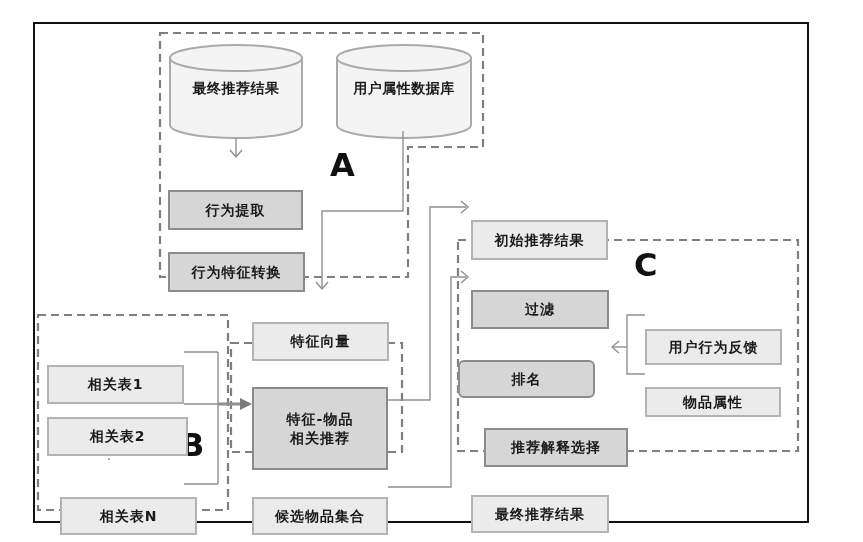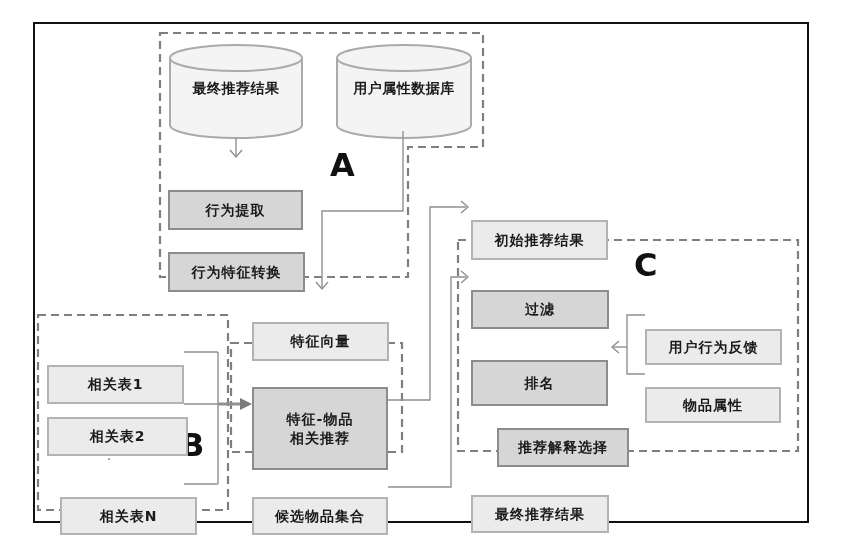--- a/index.html
+++ b/index.html
@@ -118,20 +118,20 @@
   <div class="box dark heavy" style="left:252px;top:355px;width:136px;height:83px;">特征-物品
 相关推荐</div>
   <div class="box" style="left:252px;top:465px;width:136px;height:38px;">候选物品集合</div>
 
   <div class="box" style="left:47px;top:333px;width:137px;height:39px;">相关表1</div>
   <div class="box" style="left:47px;top:385px;width:141px;height:39px;">相关表2</div>
   <div class="box" style="left:60px;top:465px;width:137px;height:38px;">相关表N</div>
 
   <div class="box" style="left:471px;top:188px;width:137px;height:40px;">初始推荐结果</div>
   <div class="box dark" style="left:471px;top:258px;width:138px;height:39px;">过滤</div>
-  <div class="box dark" style="left:471px;top:328px;width:137px;height:46px;">排名</div>
-  <div class="box dark" style="left:497px;top:396px;width:132px;height:39px;">推荐解释选择</div>
+  <div class="box dark" style="left:458px;top:328px;width:137px;height:38px;border-radius:6px;">排名</div>
+  <div class="box dark" style="left:484px;top:396px;width:144px;height:39px;">推荐解释选择</div>
   <div class="box" style="left:471px;top:463px;width:138px;height:38px;">最终推荐结果</div>
 
   <div class="box" style="left:645px;top:297px;width:137px;height:36px;">用户行为反馈</div>
-  <div class="box" style="left:645px;top:355px;width:136px;height:36px;">物品属性</div>
+  <div class="box" style="left:645px;top:355px;width:136px;height:30px;">物品属性</div>
 
 </div>
 
 </body></html>

